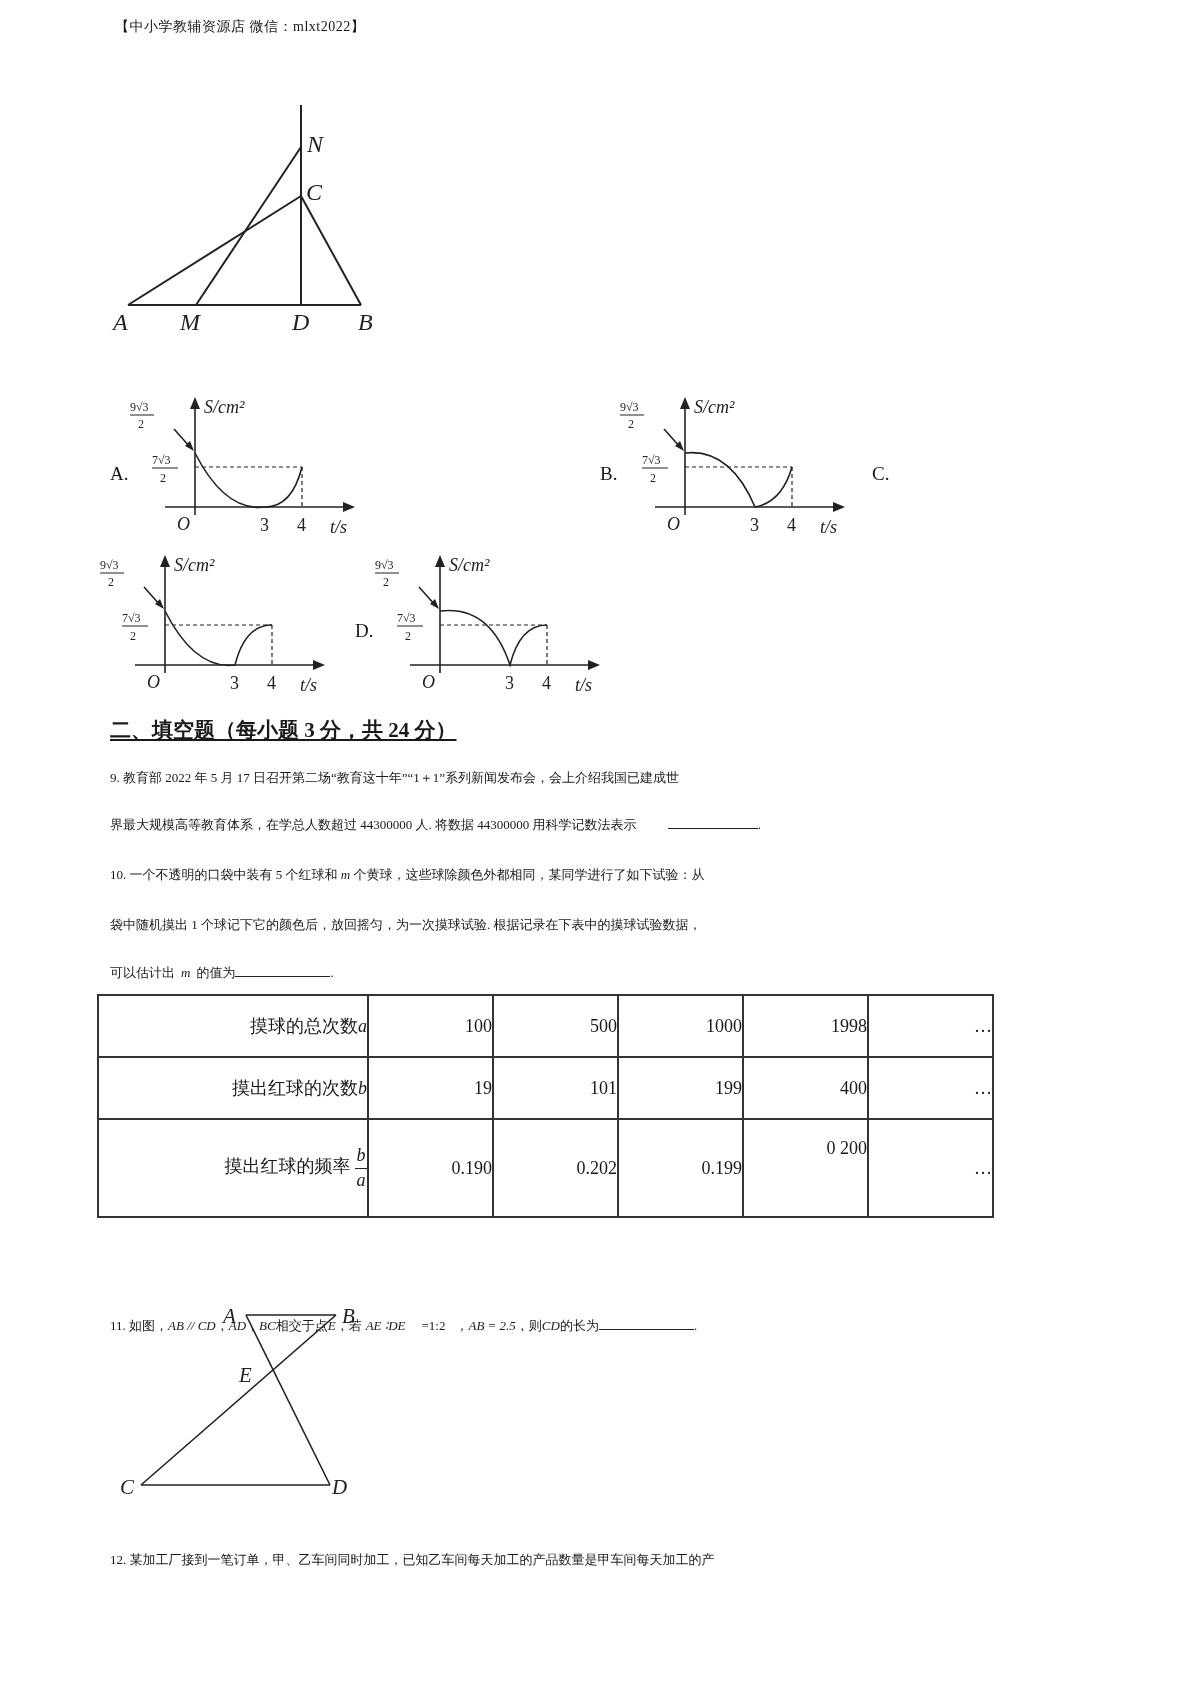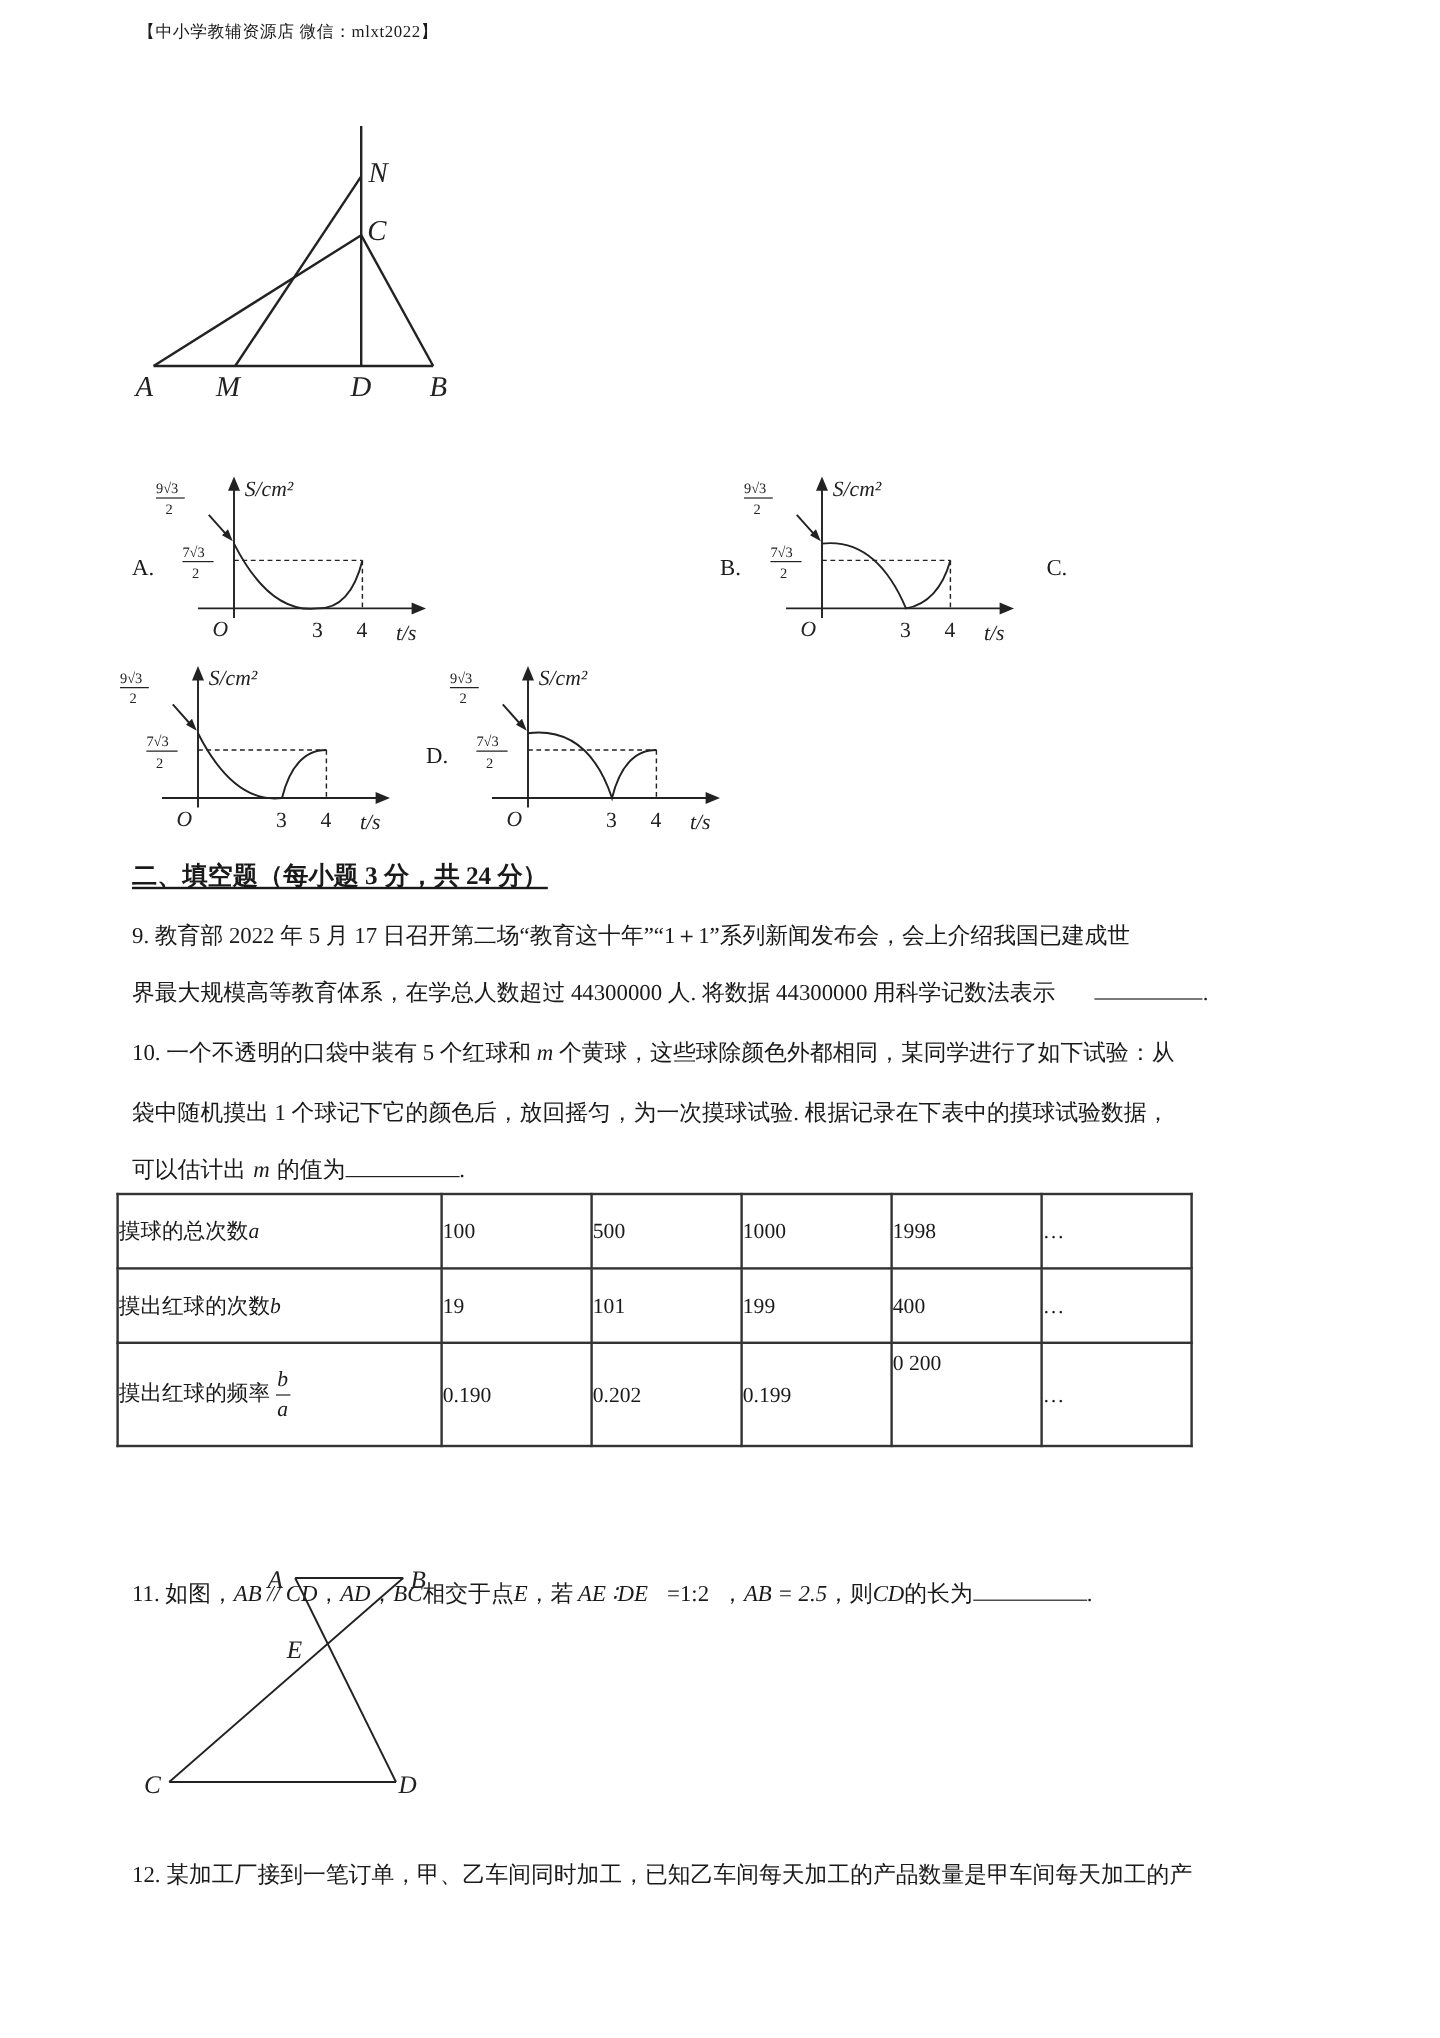--- a/index.html
+++ b/index.html
@@ -2,31 +2,31 @@
 <html><head>
 <meta charset="utf-8">
 <style>
   html, body { margin: 0; padding: 0; background: #ffffff; }
   body {
     width: 1200px; height: 1698px; position: relative; overflow: hidden;
     font-family: "Liberation Serif", "DejaVu Serif", serif; color: #1a1a1a;
   }
   .abs { position: absolute; }
   .header-note { left: 115px; top: 18px; font-size: 14px; letter-spacing: 0.5px; }
-  .text-line { font-size: 19px; white-space: nowrap; line-height: 1; }
+  .text-line { font-size: 13px; white-space: nowrap; line-height: 1; }
   .section-title { font-weight: bold; font-size: 21px; text-decoration: underline; }
   .blank { display: inline-block; border-bottom: 1px solid #222; height: 1px; vertical-align: baseline; }
   .italic { font-style: italic; font-family: "Liberation Serif", serif; }
   svg text { font-family: "Liberation Serif", "DejaVu Serif", serif; }
   table.data-table {
     position: absolute; left: 97px; top: 994px; border-collapse: collapse;
     font-size: 18px;
   }
   table.data-table td {
-    border: 2px solid #333; text-align: left; height: 60px; padding: 0;
+    border: 2px solid #333; text-align: right; height: 60px; padding: 0;
   }
   table.data-table tr:last-child td { height: 78px; }
   .frac { display: inline-flex; flex-direction: column; align-items: center; vertical-align: middle; font-style: italic; font-size: 18px; line-height: 1.1; }
   .frac .bar { width: 12px; border-top: 1.5px solid #222; margin: 2px 0; }
   .opt-label { font-size: 19px; }
 </style>
 </head>
 <body>
 
 <div class="abs header-note">【中小学教辅资源店  微信：mlxt2022】</div>
@@ -182,21 +182,21 @@
   <tr>
     <td><span>摸出红球的频率</span>
       <span class="frac">
             <span>b</span>
             <span class="bar"></span>
             <span>a</span>
           </span></td>
     <td>0.190</td>
     <td>0.202</td>
     <td>0.199</td>
-    <td style="vertical-align:top;padding-top:6px">0 200</td>
+    <td style="vertical-align:top;padding-top:18px">0 200</td>
     <td>…</td>
   </tr>
 </tbody>
   </table>
 
 <div class="abs text-line" style="left:110px;top:1319px">
   <span>11. 如图，</span><span class="italic">AB // CD</span><span>，</span><span class="italic">AD</span><span>，</span><span class="italic">BC</span><span>相交于点</span><span class="italic">E</span><span>，若</span><span class="italic" style="margin-left:4px">AE ∶DE</span><span style="margin-left:16px">=1:2</span><span style="margin-left:10px">，</span><span class="italic">AB = 2.5</span><span>，则</span><span class="italic">CD</span><span>的长为</span><span class="blank" style="width:95px"></span><span>.</span>
 </div>
 
 <svg class="abs" style="left:100px;top:1290px" width="300" height="230">

